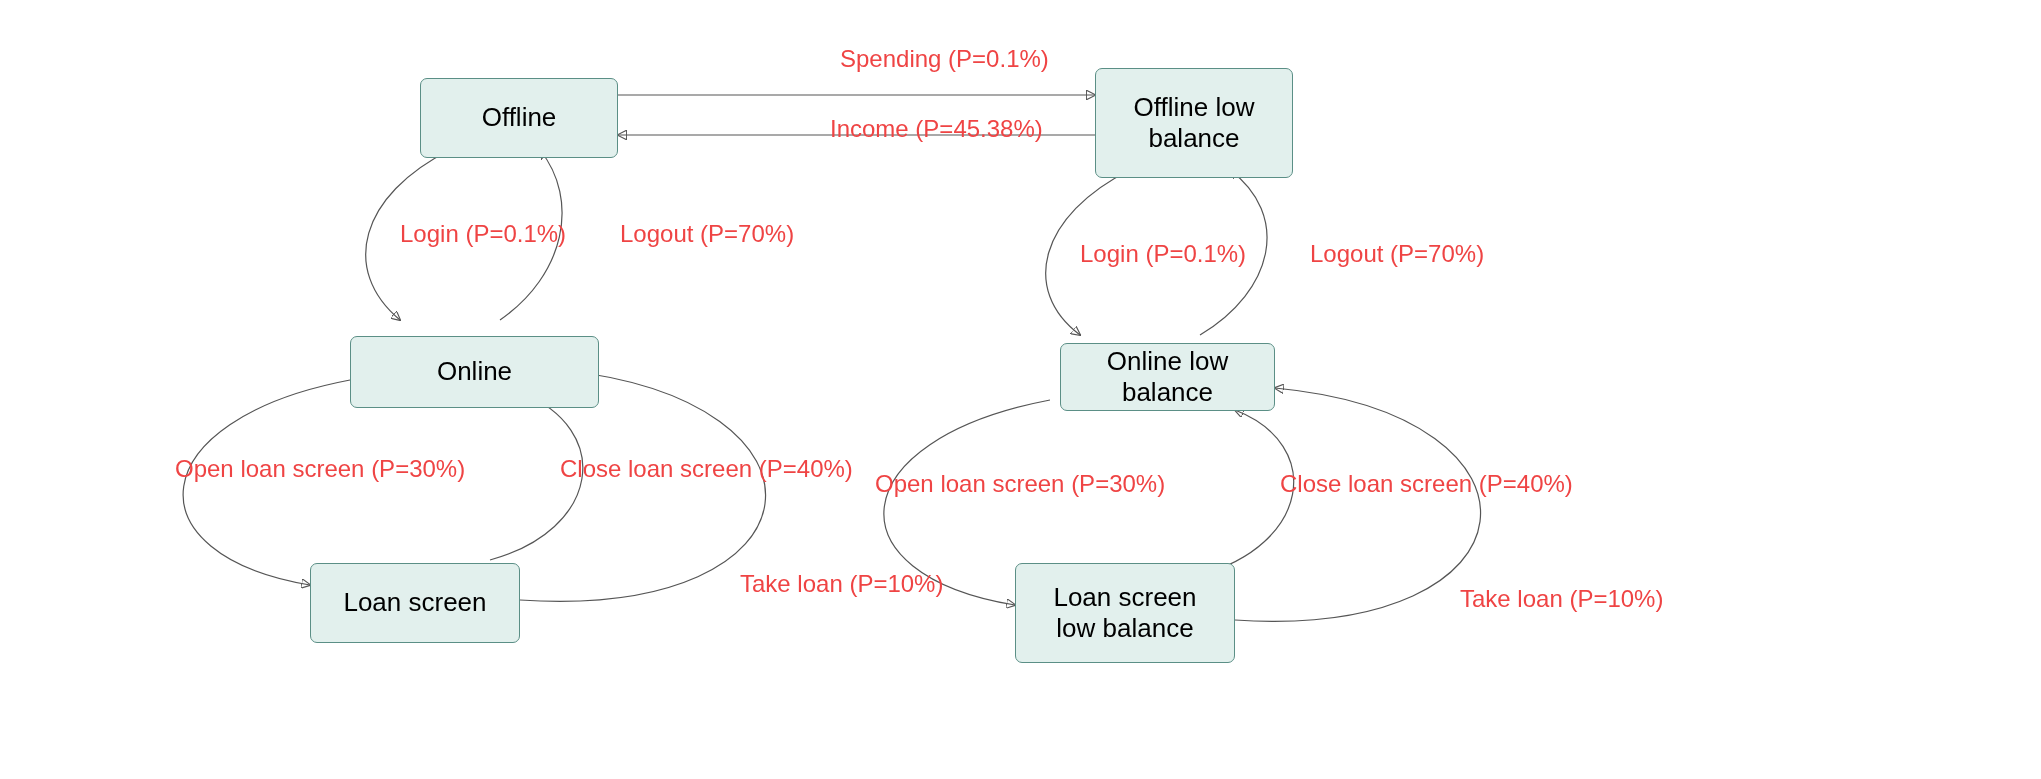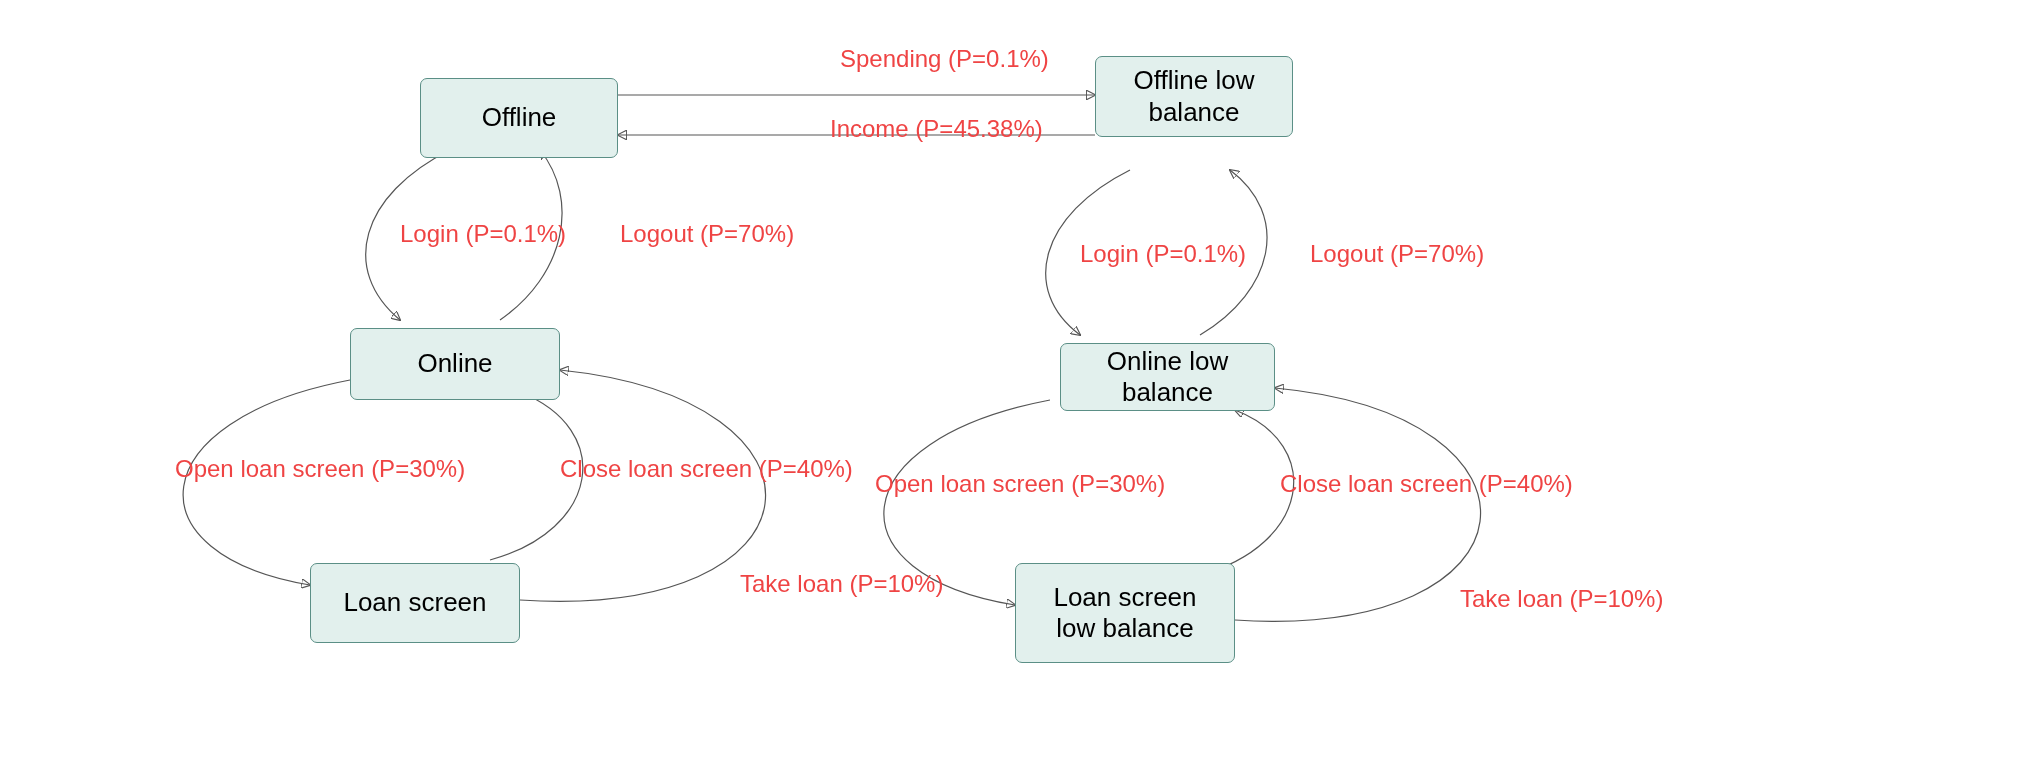--- a/index.html
+++ b/index.html
@@ -84,23 +84,23 @@
 
     <path d="M 1050 400 C 840 440, 830 575, 1015 605" marker-end="url(#arrow)"></path>
 
     <path d="M 1200 575 C 1310 545, 1325 445, 1235 410" marker-end="url(#arrow)"></path>
 
     <path d="M 1235 620 C 1545 640, 1565 415, 1275 388" marker-end="url(#arrow)"></path>
   </svg>
 
   <div class="node" style="left:420px;  top:70px;  width:198px; height:80px;">Offline</div>
 
-  <div class="node" style="left:1095px; top:48px;  width:198px; height:81px;">Offline low<br>balance</div>
+  <div class="node" style="left:1095px; top:60px;  width:198px; height:110px;">Offline low<br>balance</div>
 
-  <div class="node" style="left:350px;  top:320px; width:210px; height:72px;">Online</div>
+  <div class="node" style="left:350px;  top:328px; width:249px; height:72px;">Online</div>
 
   <div class="node" style="left:1060px; top:335px; width:215px; height:68px;">Online low<br>balance</div>
 
   <div class="node" style="left:310px;  top:555px; width:210px; height:80px;">Loan screen</div>
 
   <div class="node" style="left:1015px; top:555px; width:220px; height:100px;">Loan screen<br>low balance</div>
 
   <div class="edge-label" style="left:840px; top:45px;">Spending (P=0.1%)</div>
   <div class="edge-label" style="left:830px; top:115px;">Income (P=45.38%)</div>
 

